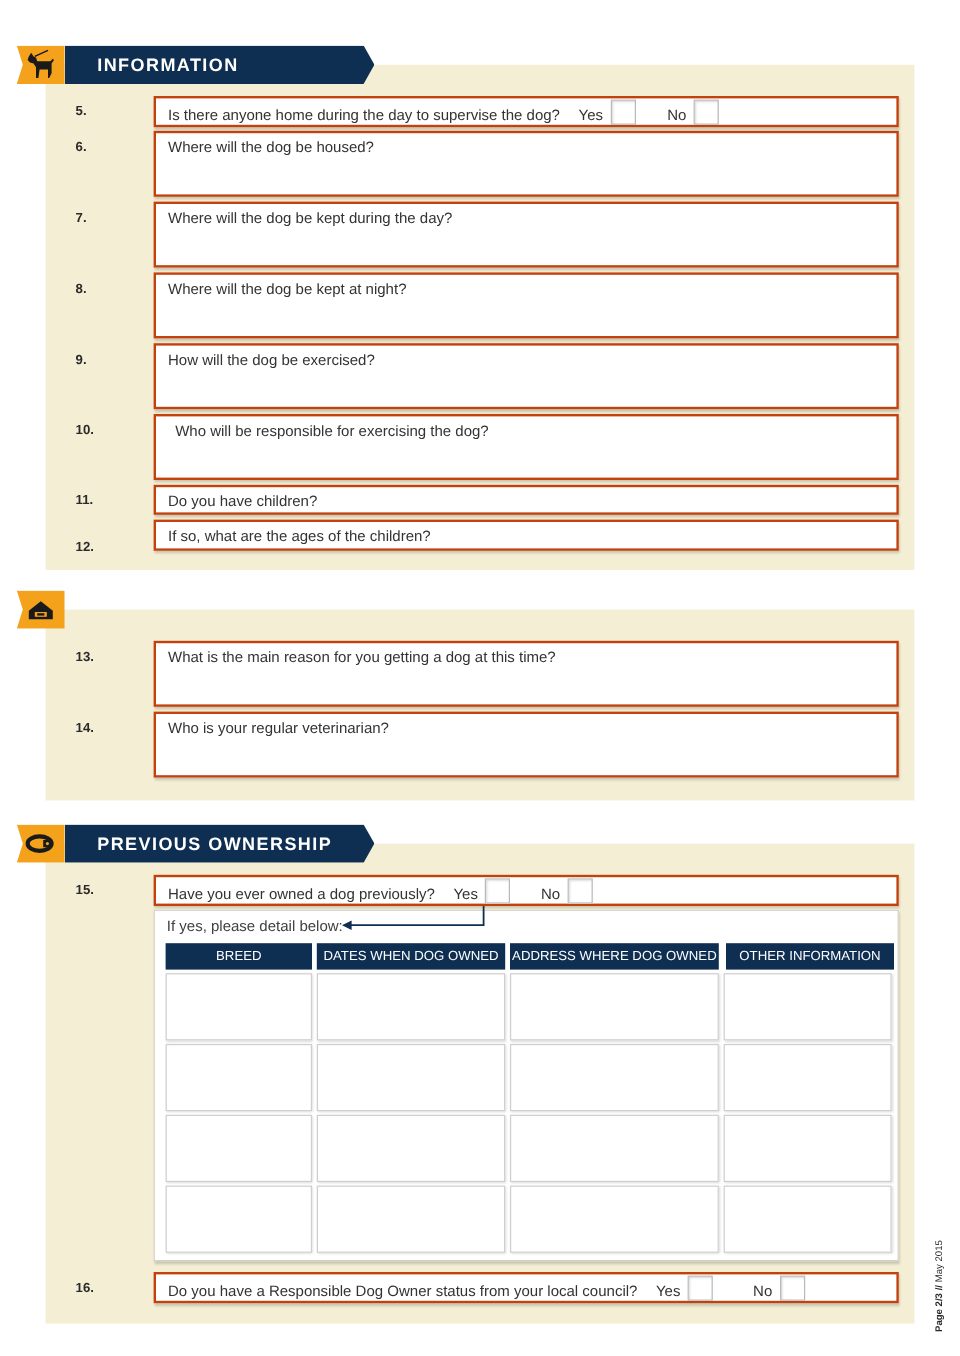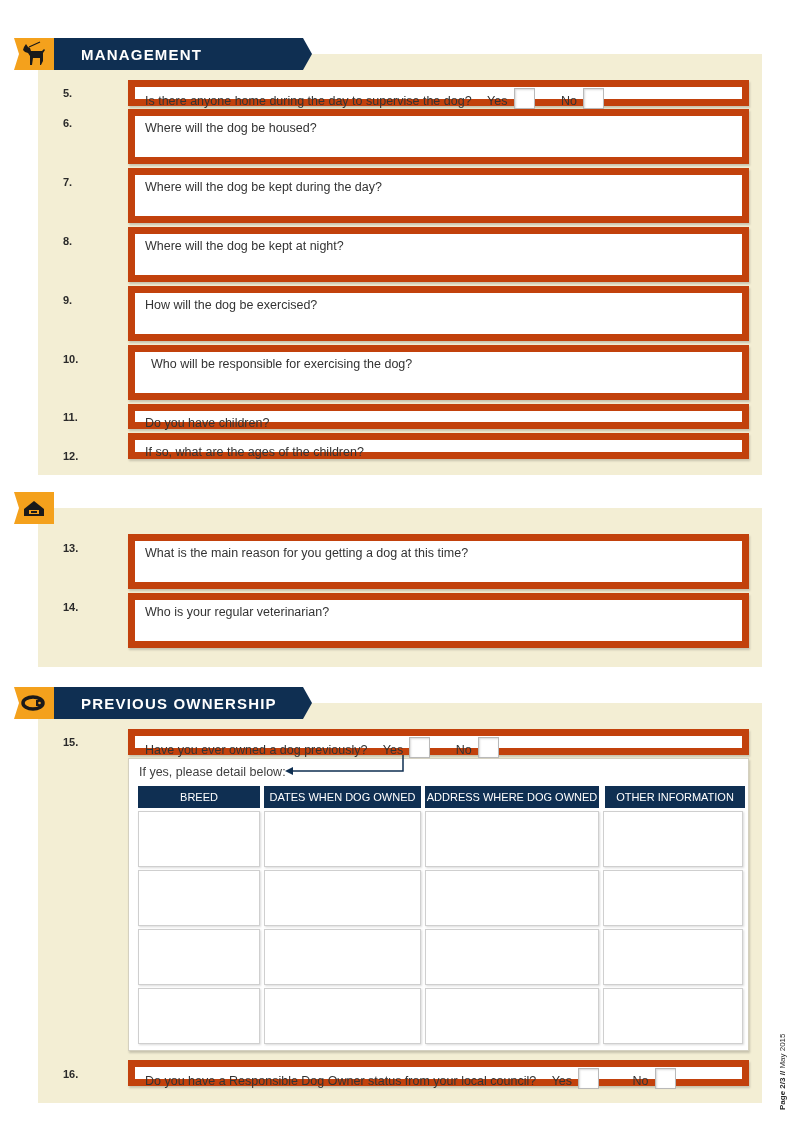--- a/index.html
+++ b/index.html
@@ -15,21 +15,21 @@
     clip-path: polygon(0 0, 100% 0, 100% 100%, 0 100%, 5px 50%);
   }
   .banner .title-bar {
     height: 32px; background: #0f2f52; color: #ffffff; font-weight: bold;
     font-size: 15px; letter-spacing: 1.2px; padding-left: 27px; display: flex; align-items: center;
     clip-path: polygon(0 0, calc(100% - 9px) 0, 100% 50%, calc(100% - 9px) 100%, 0 100%);
   }
   .qnum { position: absolute; left: 63px; font-size: 11px; font-weight: bold; color: #2a2a2a; }
   .qbox {
     position: absolute; left: 128px; width: 621px; background: #ffffff;
-    border: 7px solid #c2410c; box-shadow: 1px 2px 2px rgba(0,0,0,0.18);
+    border: 2px solid #c2410c; box-shadow: 1px 2px 2px rgba(0,0,0,0.18);
     font-size: 12.5px; color: #333; padding: 5px 10px;
   }
   .qbox .text { display: inline-block; }
   .yn { display: inline-flex; align-items: center; }
   .yn .lbl { margin: 0 6px 0 0; }
   .cb {
     display: inline-block; width: 21px; height: 21px; background: #fff;
     border: 1px solid #b9b9b9; box-shadow: inset 1px 1px 2px rgba(0,0,0,0.15);
     vertical-align: middle;
   }
@@ -58,21 +58,21 @@
 <body>
 
 <div class="panel" style="top:54px;height:421px;"></div>
 <div class="banner" style="top:38px;">
   <div class="icon-tab">
     <svg width="28" height="26" viewBox="0 0 28 26">
         <path d="M4 6 L6 3 L8 6 L10 7 L11 10 L22 10 L24 8 L25 9 L23 12 L23 20 L21 24 L20 24 L20 17 L13 17 L12 24 L10 24 L10 15 L8 12 L5 11 L3 9 Z" fill="#1a1a1a"></path>
         <path d="M9 6 L20 1" stroke="#1a1a1a" stroke-width="1.2"></path>
       </svg>
   </div>
-  <div class="title-bar" style="width:258px;">MANAGEMENT</div>
+  <div class="title-bar" style="width:258px;">INFORMATION</div>
 </div>
 
 <div class="qnum" style="top:87px;">5.</div>
 <div class="qbox" style="top:80px;height:26px;padding-top:5px;">
   <span class="text">Is there anyone home during the day to supervise the dog?</span>
   <span class="yn" style="margin-left:12px;">
       <span class="lbl">Yes</span>
       <span class="cb" style="margin-top:-4px;"></span>
     </span>
   <span class="yn" style="margin-left:23px;">

